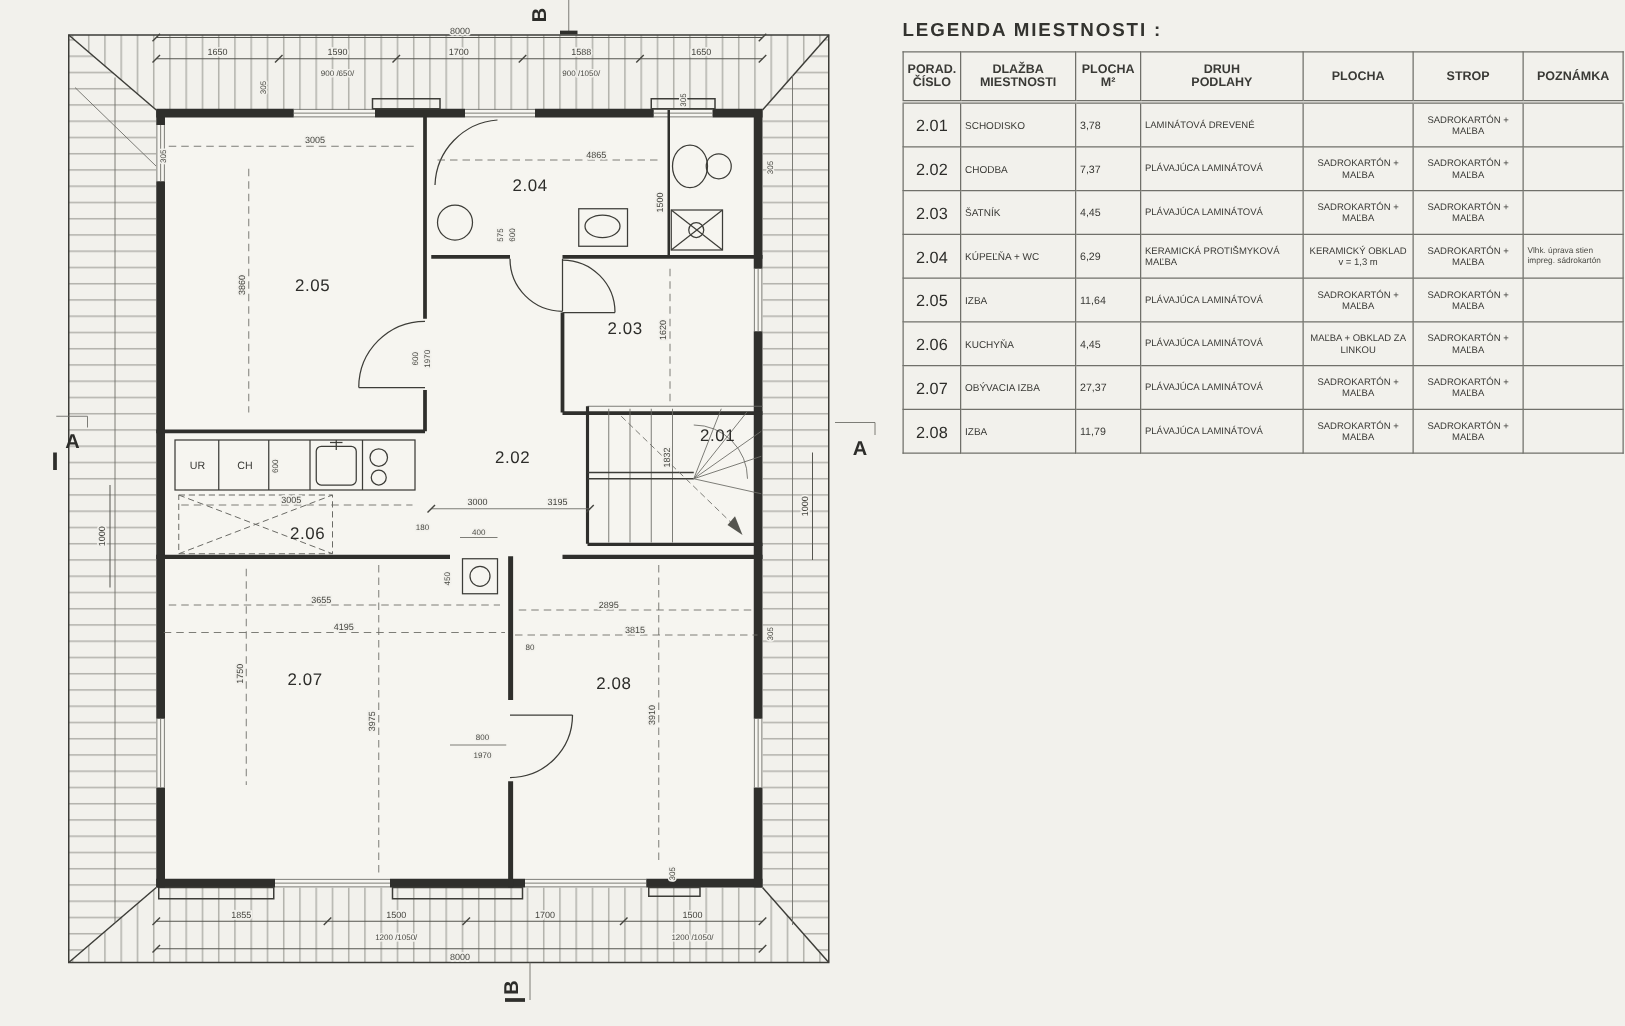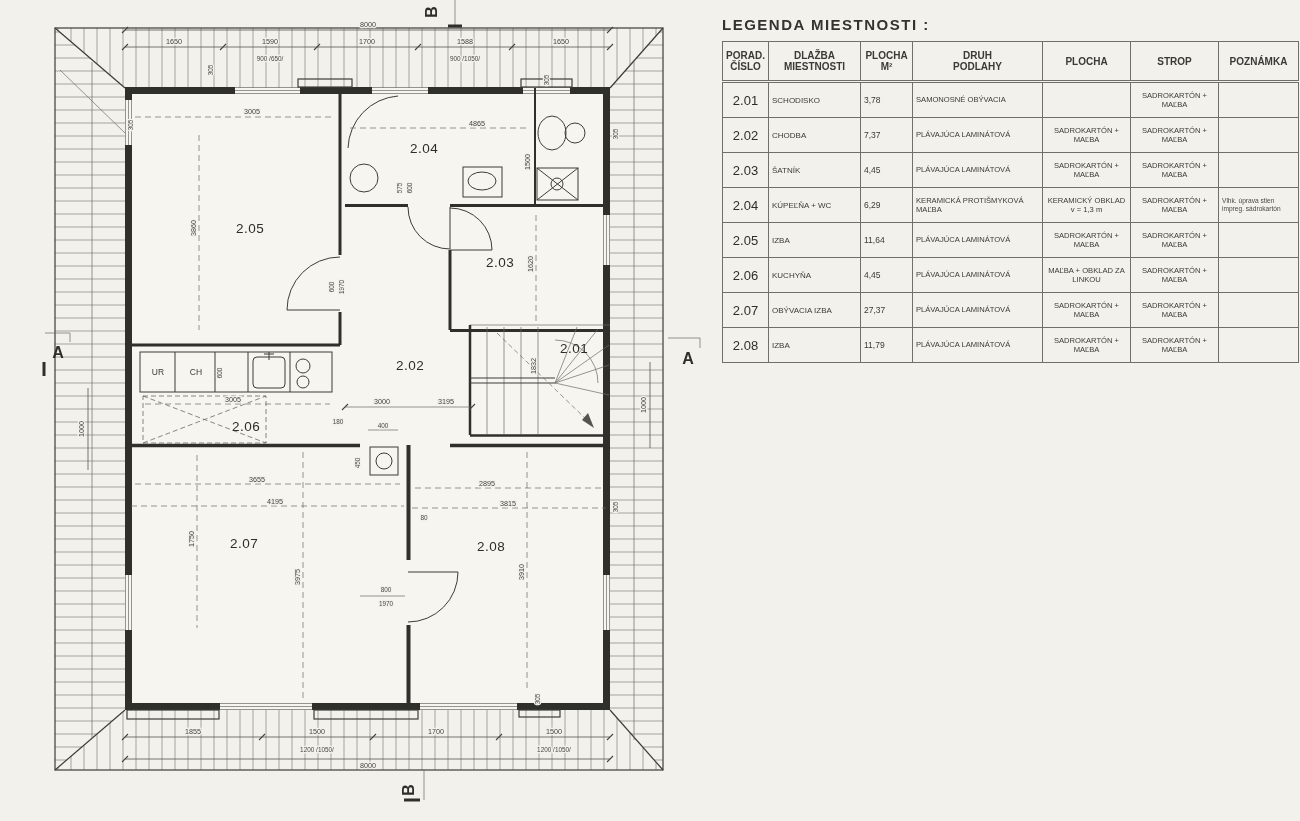--- a/index.html
+++ b/index.html
@@ -387,21 +387,21 @@
         <th>PLOCHA</th>
         <th>STROP</th>
         <th>POZNÁMKA</th>
       </tr>
     </thead>
     <tbody>
       <tr>
         <td class="num">2.01</td>
         <td class="nm">SCHODISKO</td>
         <td class="ar">3,78</td>
-        <td class="tx">SAMONOSNÉ OBÝVACIA</td>
+        <td class="tx">LAMINÁTOVÁ DREVENÉ</td>
         <td class="ct"></td>
         <td class="ct">SADROKARTÓN + MAĽBA</td>
         <td class="nt"></td>
       </tr>
       <tr>
         <td class="num">2.02</td>
         <td class="nm">CHODBA</td>
         <td class="ar">7,37</td>
         <td class="tx">PLÁVAJÚCA LAMINÁTOVÁ</td>
         <td class="ct">SADROKARTÓN + MAĽBA</td>

